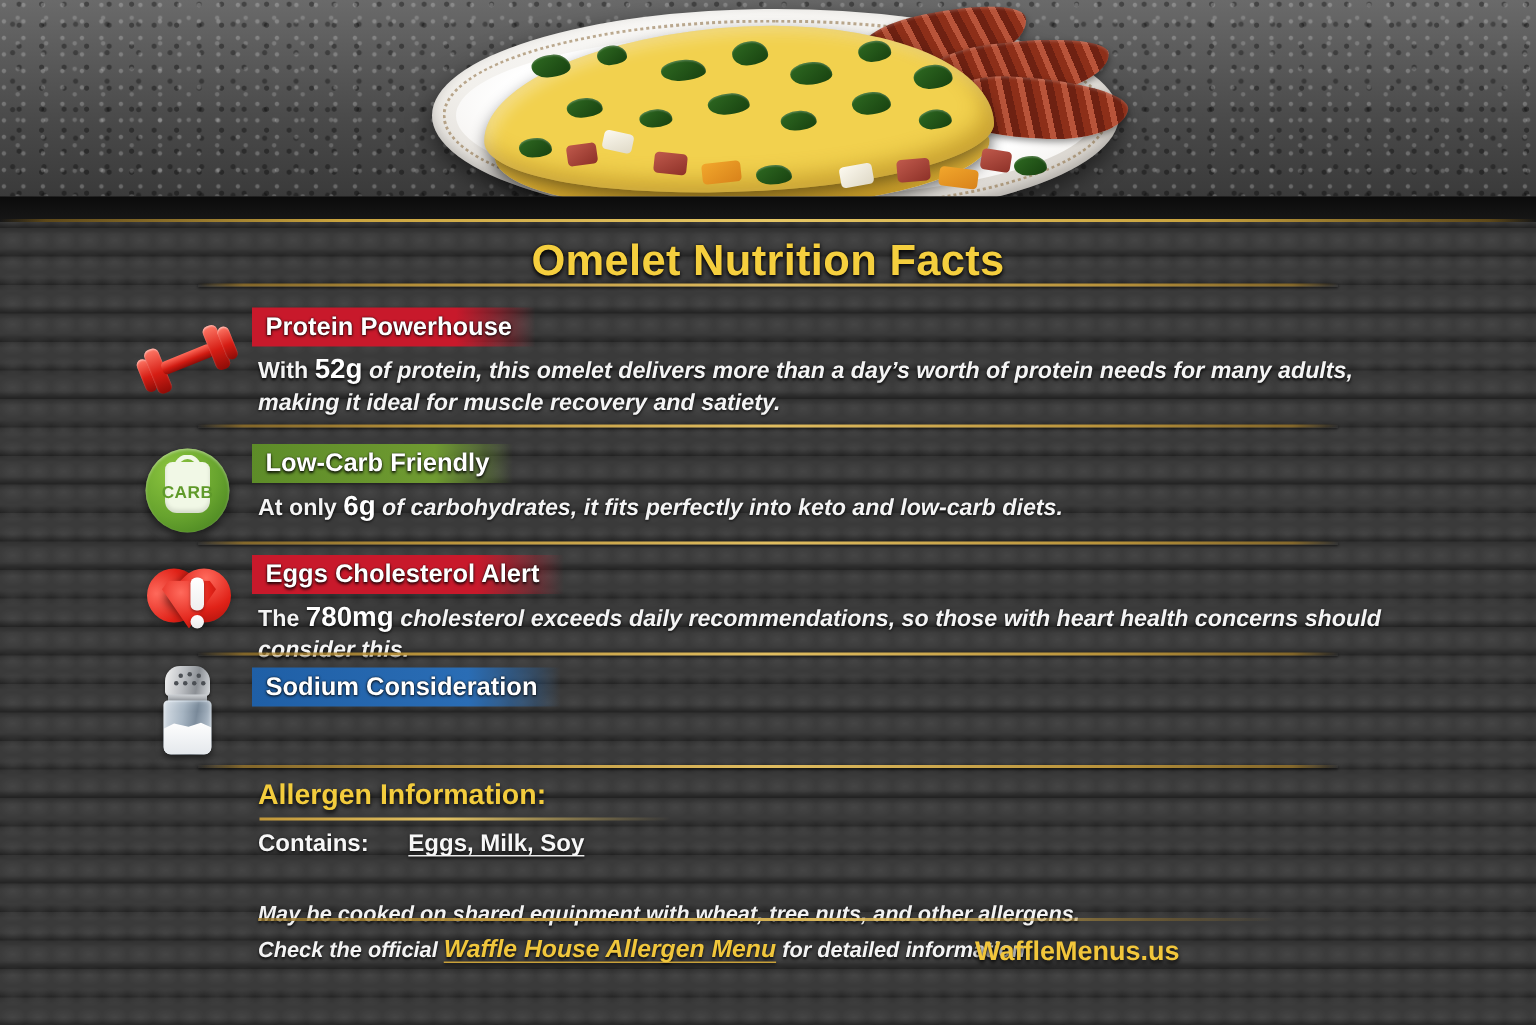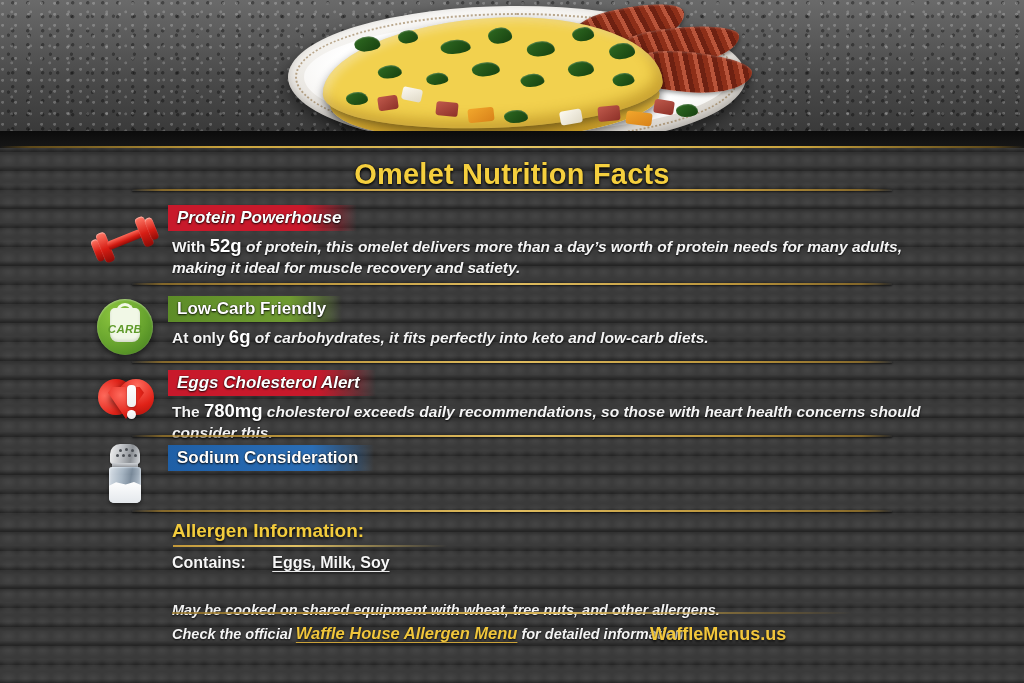--- a/index.html
+++ b/index.html
@@ -168,33 +168,33 @@
       #b8923a 20%, #e0bd60 50%, #b8923a 80%,
       rgba(166,126,40,.7) 96%,
       rgba(120,92,26,0) 100%);
     box-shadow:0 1px 2px rgba(0,0,0,.6);
   }
 
   .section { position:absolute; left:0; width:1024px; }
 
   .icon-slot {
     position:absolute; left:88px; width:74px; height:62px;
-    display:flex; align-items:center; justify-content:center;font-style:italic;
+    display:flex; align-items:center; justify-content:center;
   }
 
   .pill {
     position:absolute; left:168px; top:0; height:26px;
     padding:0 16px 0 9px;
     display:flex; align-items:center;
     font-size:17px; font-weight:bold;
     color:#ffffff;
     text-shadow:0 1px 2px rgba(0,0,0,.9), 0 0 1px rgba(0,0,0,.8);
     white-space:nowrap;
   }
-  .pill.red   { background:linear-gradient(90deg,#c8192b 0%,#c8192b 72%,rgba(200,25,43,.25) 93%,rgba(200,25,43,0) 100%);font-style:italic; }
+  .pill.red   { background:linear-gradient(90deg,#c8192b 0%,#c8192b 72%,rgba(200,25,43,.25) 93%,rgba(200,25,43,0) 100%); }
   .pill.green { background:linear-gradient(90deg,#5d8c28 0%,#6f9a31 70%,rgba(111,154,49,.3) 92%,rgba(111,154,49,0) 100%); }
   .pill.blue  { background:linear-gradient(90deg,#1f5fa6 0%,#2a6db5 70%,rgba(42,109,181,.3) 92%,rgba(42,109,181,0) 100%); }
 
   .body-txt {
     position:absolute; left:172px; top:30px; width:780px;
     font-size:15.5px; font-weight:bold; font-style:italic;
     color:#f4f4f4; line-height:21px;
     text-shadow:0 1px 2px rgba(0,0,0,.9);
   }
   .body-txt .num {

